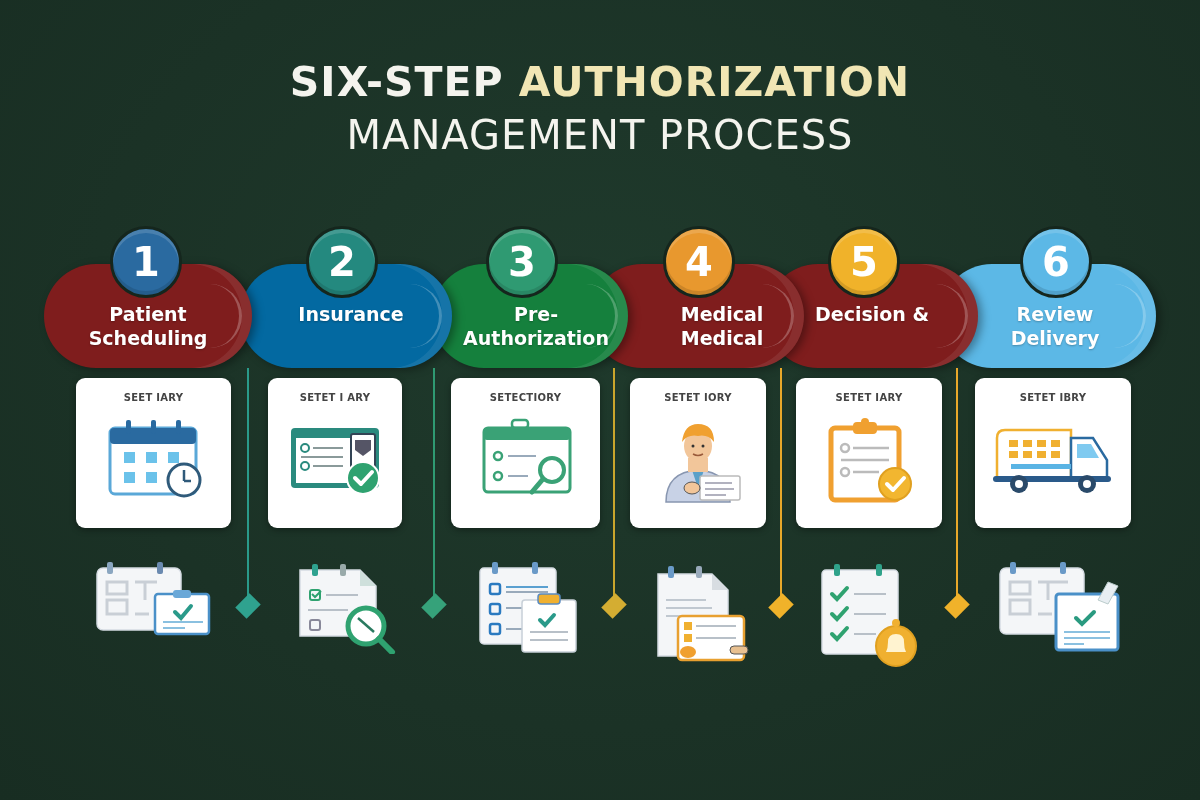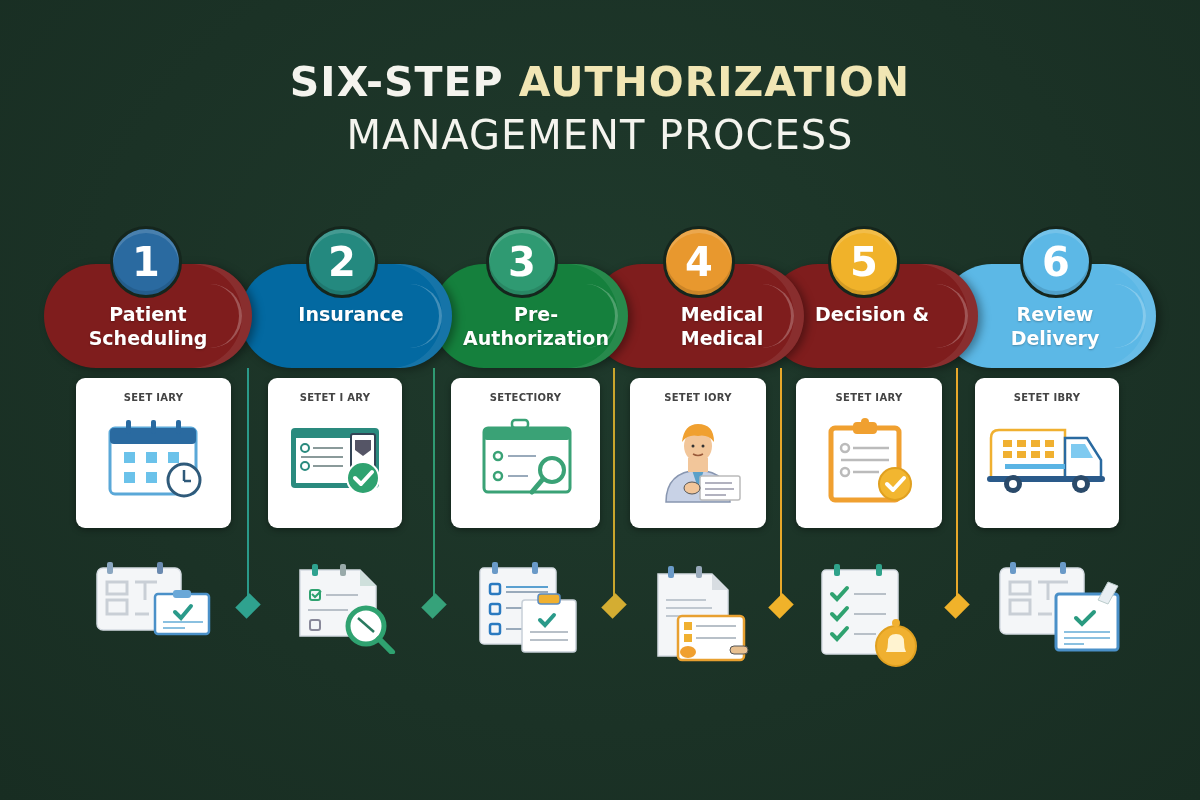--- a/index.html
+++ b/index.html
@@ -207,21 +207,21 @@
     <circle cx="26" cy="30" r="4" fill="none" stroke="#bbb" stroke-width="2.5"></circle>
     <line x1="34" y1="30" x2="70" y2="30" stroke="#bbb" stroke-width="2.5"></line>
     <line x1="22" y1="42" x2="70" y2="42" stroke="#bbb" stroke-width="2.5"></line>
     <circle cx="26" cy="54" r="4" fill="none" stroke="#bbb" stroke-width="2.5"></circle>
     <line x1="34" y1="54" x2="60" y2="54" stroke="#bbb" stroke-width="2.5"></line>
     <circle cx="76" cy="66" r="16" fill="#f2b630" stroke="#e0a020" stroke-width="2"></circle>
     <path d="M68 66 l6 6 l11 -12" fill="none" stroke="#fff" stroke-width="4" stroke-linecap="round" stroke-linejoin="round"></path>
   </svg>
 </div>
 
-<div class="card" style="left:975px;width:144px;text-decoration:underline;">
+<div class="card" style="left:975px;width:156px;text-decoration:underline;">
   <div class="card-title">SETET IBRY</div>
   <svg width="124" height="80" viewBox="0 0 124 80">
     <path d="M6 60 L6 20 q0 -8 8 -8 L80 12 L80 60 z" fill="#fff" stroke="#f0b030" stroke-width="2.5"></path>
     <path d="M80 20 L102 20 L116 42 L116 60 L80 60 z" fill="#fff" stroke="#2a6aa0" stroke-width="2.5"></path>
     <path d="M86 26 L100 26 L108 40 L86 40 z" fill="#7fcaf0"></path>
     <rect x="18" y="22" width="9" height="7" fill="#f0b030"></rect>
     <rect x="32" y="22" width="9" height="7" fill="#f0b030"></rect>
     <rect x="46" y="22" width="9" height="7" fill="#f0b030"></rect>
     <rect x="60" y="22" width="9" height="7" fill="#f0b030"></rect>
     <rect x="18" y="33" width="9" height="7" fill="#f0b030"></rect>

